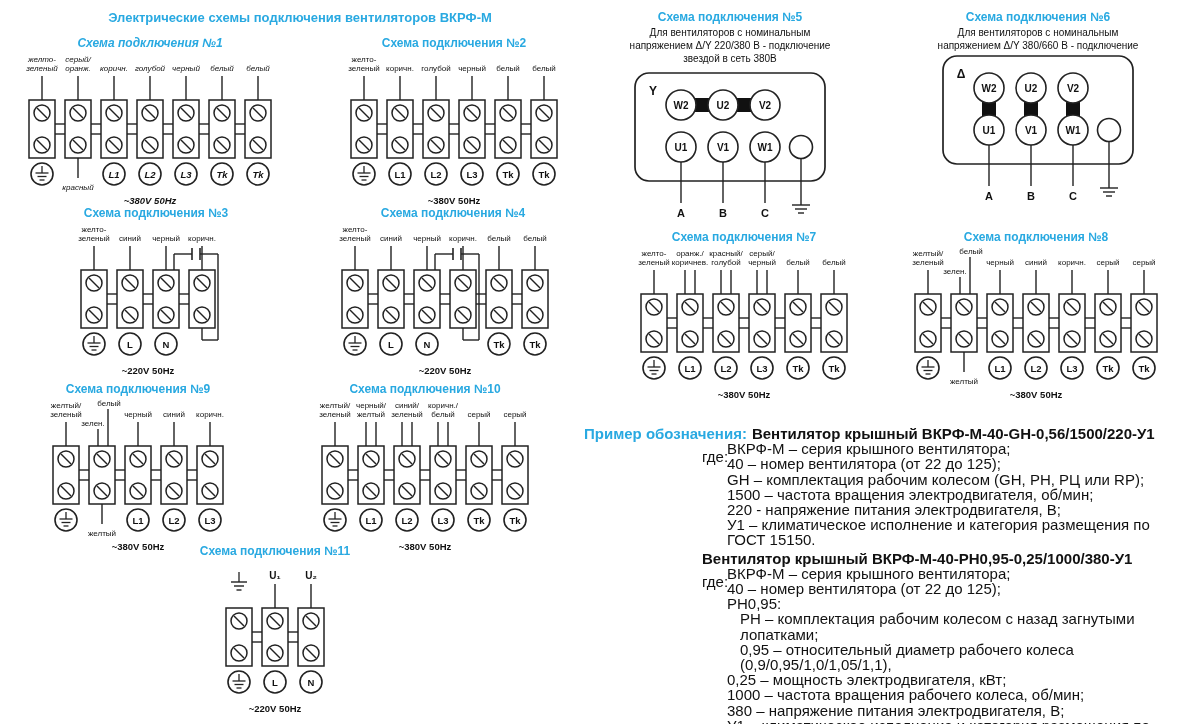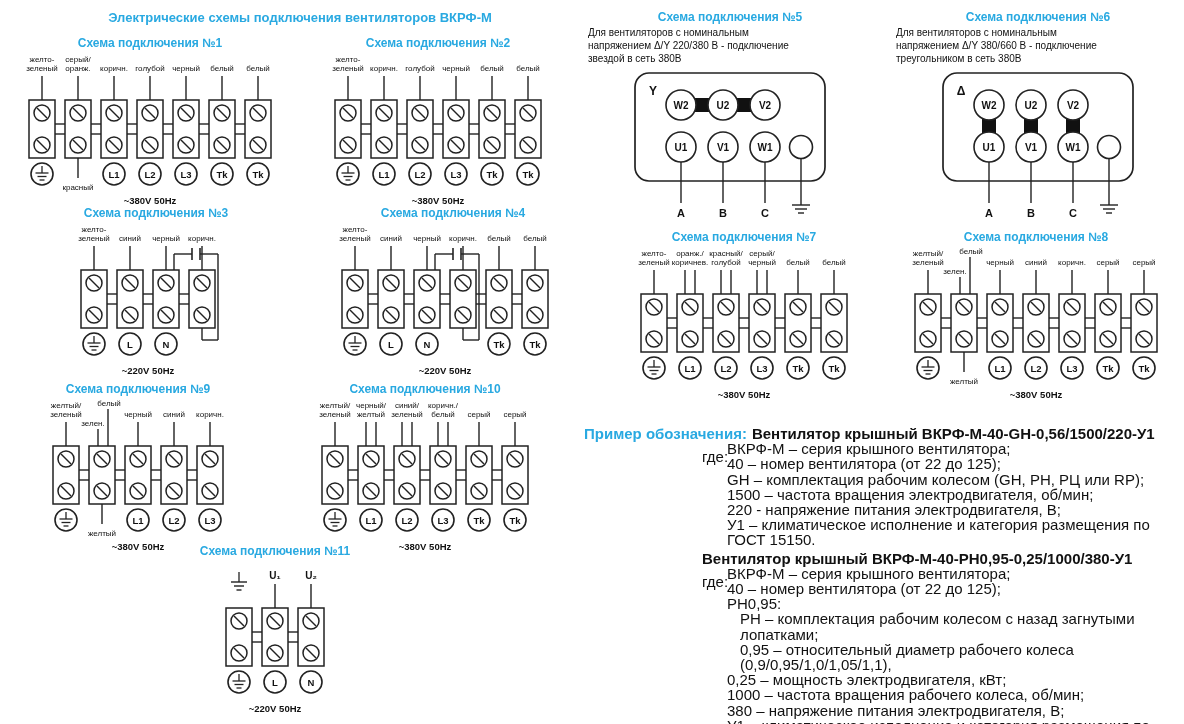--- a/index.html
+++ b/index.html
@@ -5,42 +5,42 @@
   :root{ --accent:#29a9e1; }
   *{margin:0;padding:0;box-sizing:border-box}
   html,body{background:#fff}
   body{width:1184px;height:724px;position:relative;overflow:hidden;
        font-family:"Liberation Sans","DejaVu Sans",sans-serif;color:#111}
   .page{position:absolute;inset:0}
   .main-title{position:absolute;left:0;top:10px;width:600px;text-align:center;
       font-size:13px;font-weight:bold;color:var(--accent)}
   .scheme{position:absolute}
   .scheme-title{text-align:center;font-size:12px;font-weight:bold;color:var(--accent);margin-bottom:2px}
-  .scheme-desc{font-size:10px;line-height:13px;color:#111}
+  .scheme-desc{text-align:center;font-size:10px;line-height:13px;color:#111}
   .scheme-desc.last{margin-bottom:4px}
   svg{display:block;margin:0 auto}
   svg text{font-family:"Liberation Sans","DejaVu Sans",sans-serif}
   .example{position:absolute;left:584px;top:426px;width:600px;font-size:15px;line-height:15.2px}
   .ex-label{color:var(--accent);font-weight:bold}
   .ex-btitle{font-weight:bold;margin-left:5px}
   .ex-head.second{margin-left:118px;margin-top:3px}
   .ex-head.second .ex-btitle{margin-left:0}
   .ex-body{position:relative}
   .ex-where{position:absolute;left:118px;top:8px}
   .ex-line{margin-left:143px}
   .ex-line.ind1{margin-left:156px}
   .ex-line.ind2{margin-left:192px}
 </style>
 </head>
 <body>
 
 <div class="page">
   <div class="main-title">Электрические схемы подключения вентиляторов ВКРФ-М</div>
   <div id="schemes">
-      <div class="scheme" style="left: 8px; top: 36px; width: 284px;">
+      <div class="scheme" style="left: 8px; top: 36px; width: 284px; font-style: italic;">
         <div class="scheme-title">Схема подключения №1</div>
         <svg width="284" height="158">
           <g>
             <line x1="47" y1="72" x2="57" y2="72" stroke="#222222" stroke-width="1.4"></line>
             <line x1="47" y1="82" x2="57" y2="82" stroke="#222222" stroke-width="1.4"></line>
             <line x1="83" y1="72" x2="93" y2="72" stroke="#222222" stroke-width="1.4"></line>
             <line x1="83" y1="82" x2="93" y2="82" stroke="#222222" stroke-width="1.4"></line>
             <line x1="119" y1="72" x2="129" y2="72" stroke="#222222" stroke-width="1.4"></line>
             <line x1="119" y1="82" x2="129" y2="82" stroke="#222222" stroke-width="1.4"></line>
             <line x1="155" y1="72" x2="165" y2="72" stroke="#222222" stroke-width="1.4"></line>
@@ -168,21 +168,21 @@
               <text x="250" y="19" font-size="8" text-anchor="middle" fill="#111111" font-weight="normal">белый</text>
               <g>
                 <circle cx="250" cy="122" r="11" fill="#fff" stroke="#222222" stroke-width="1.6"></circle>
                 <text x="250" y="125.5" font-size="9.5" text-anchor="middle" fill="#111111" font-weight="bold">Tk</text>
               </g>
             </g>
             <text x="142" y="152" font-size="9.5" text-anchor="middle" fill="#111111" font-weight="bold">~380V 50Hz</text>
           </g>
         </svg>
       </div>
-      <div class="scheme" style="left: 304px; top: 36px; width: 268px;">
+      <div class="scheme" style="left: 320px; top: 36px; width: 268px;">
         <div class="scheme-title">Схема подключения №2</div>
         <svg width="268" height="158">
           <g>
             <line x1="57" y1="72" x2="67" y2="72" stroke="#222222" stroke-width="1.4"></line>
             <line x1="57" y1="82" x2="67" y2="82" stroke="#222222" stroke-width="1.4"></line>
             <line x1="93" y1="72" x2="103" y2="72" stroke="#222222" stroke-width="1.4"></line>
             <line x1="93" y1="82" x2="103" y2="82" stroke="#222222" stroke-width="1.4"></line>
             <line x1="129" y1="72" x2="139" y2="72" stroke="#222222" stroke-width="1.4"></line>
             <line x1="129" y1="82" x2="139" y2="82" stroke="#222222" stroke-width="1.4"></line>
             <line x1="165" y1="72" x2="175" y2="72" stroke="#222222" stroke-width="1.4"></line>
@@ -557,21 +557,20 @@
               <line x1="207" y1="140" x2="219" y2="140" stroke="#222222" stroke-width="1.4"></line>
               <line x1="210" y1="144" x2="216" y2="144" stroke="#222222" stroke-width="1.4"></line>
             </g>
           </g>
         </svg>
       </div>
       <div class="scheme" style="left: 896px; top: 10px; width: 284px;">
         <div class="scheme-title">Схема подключения №6</div>
         <div class="scheme-desc">Для вентиляторов с номинальным</div>
         <div class="scheme-desc">напряжением Δ/Y 380/660 В - подключение</div>
-        <div class="scheme-desc last">треугольником в сеть 380В</div>
         <svg width="284" height="162">
           <g>
             <rect x="47" y="4" width="190" height="108" rx="14" fill="#fff" stroke="#222222" stroke-width="1.7"></rect>
             <text x="65" y="26" font-size="12" text-anchor="middle" fill="#111111" font-weight="bold">Δ</text>
             <rect x="86" y="45" width="14" height="24" fill="#111"></rect>
             <rect x="128" y="45" width="14" height="24" fill="#111"></rect>
             <rect x="170" y="45" width="14" height="24" fill="#111"></rect>
             <circle cx="93" cy="36" r="15" fill="#fff" stroke="#222222" stroke-width="1.6"></circle>
             <text x="93" y="39.5" font-size="10" text-anchor="middle" fill="#111111" font-weight="bold">W2</text>
             <circle cx="135" cy="36" r="15" fill="#fff" stroke="#222222" stroke-width="1.6"></circle>

